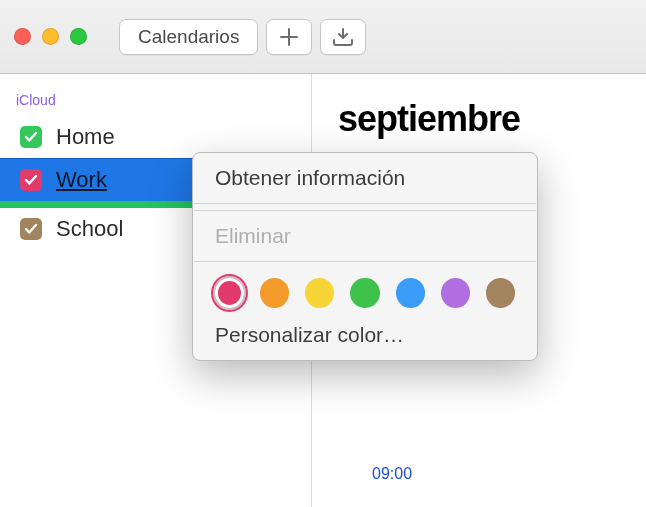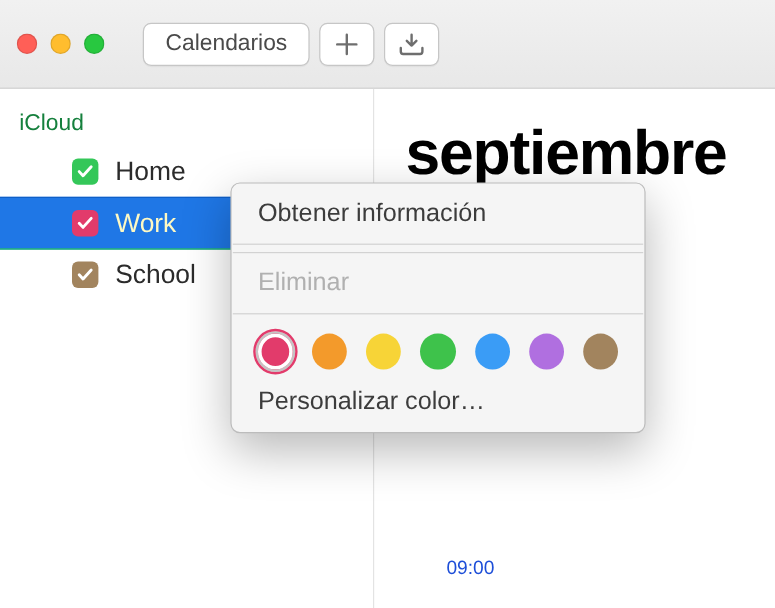--- a/index.html
+++ b/index.html
@@ -65,57 +65,58 @@
     display: flex;
     height: calc(100% - 74px);
   }
   .sidebar {
     width: 312px;
     background: #fff;
     border-right: 1px solid #dcdcdc;
     padding-top: 14px;
   }
   .section-title {
-    color: #15803d;
-    font-size: 19px;
+    color: #8b5cf6;
+    font-size: 14px;
     padding: 4px 16px 8px 16px;
     font-weight: 400;
   }
   .cal-list {}
   .cal-item {
     display: flex;
     align-items: center;
     gap: 14px;
-    padding: 8px 16px 8px 60px;
+    padding: 8px 16px 8px 20px;
     font-size: 22px;
     color: #2b2b2b;
   }
   .cal-item.selected {
     background: #1f77e6;
-    color: #fef9c3;
+    color: #0f172a;
     border-top: 1px solid #0f5fc7;
-    border-bottom: 1px solid #22c55e;
+    border-bottom: 7px solid #22c55e;
+    text-decoration: underline;
   }
   .checkbox {
     width: 22px;
     height: 22px;
     border-radius: 5px;
     display: flex;
     align-items: center;
     justify-content: center;
     flex-shrink: 0;
   }
   .checkbox svg { display: block; }
   .main {
     flex: 1;
     position: relative;
     background: #fff;
   }
   .month-title {
-    font-size: 52px;
+    font-size: 36px;
     font-weight: 800;
     letter-spacing: -1px;
     color: #000;
     padding: 24px 0 0 26px;
     white-space: nowrap;
     overflow: hidden;
   }
   .time-label {
     position: absolute;
     left: 60px;

